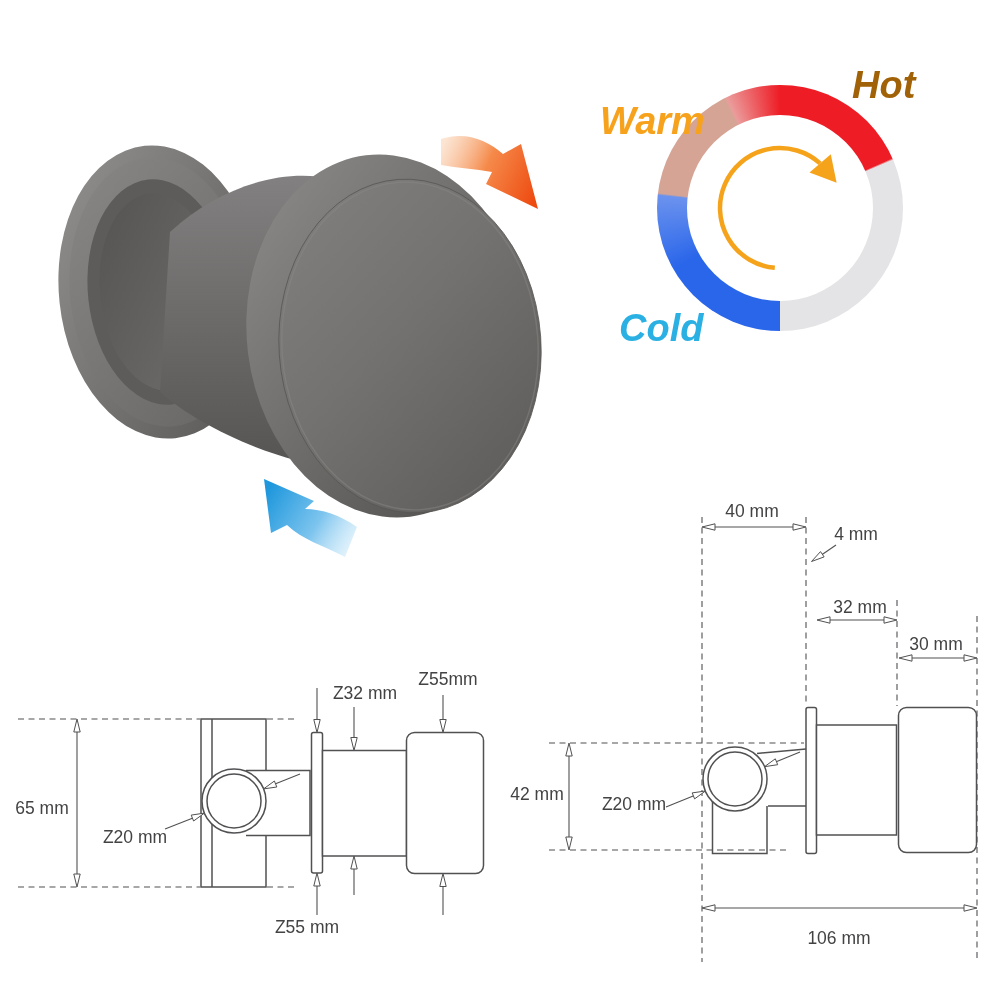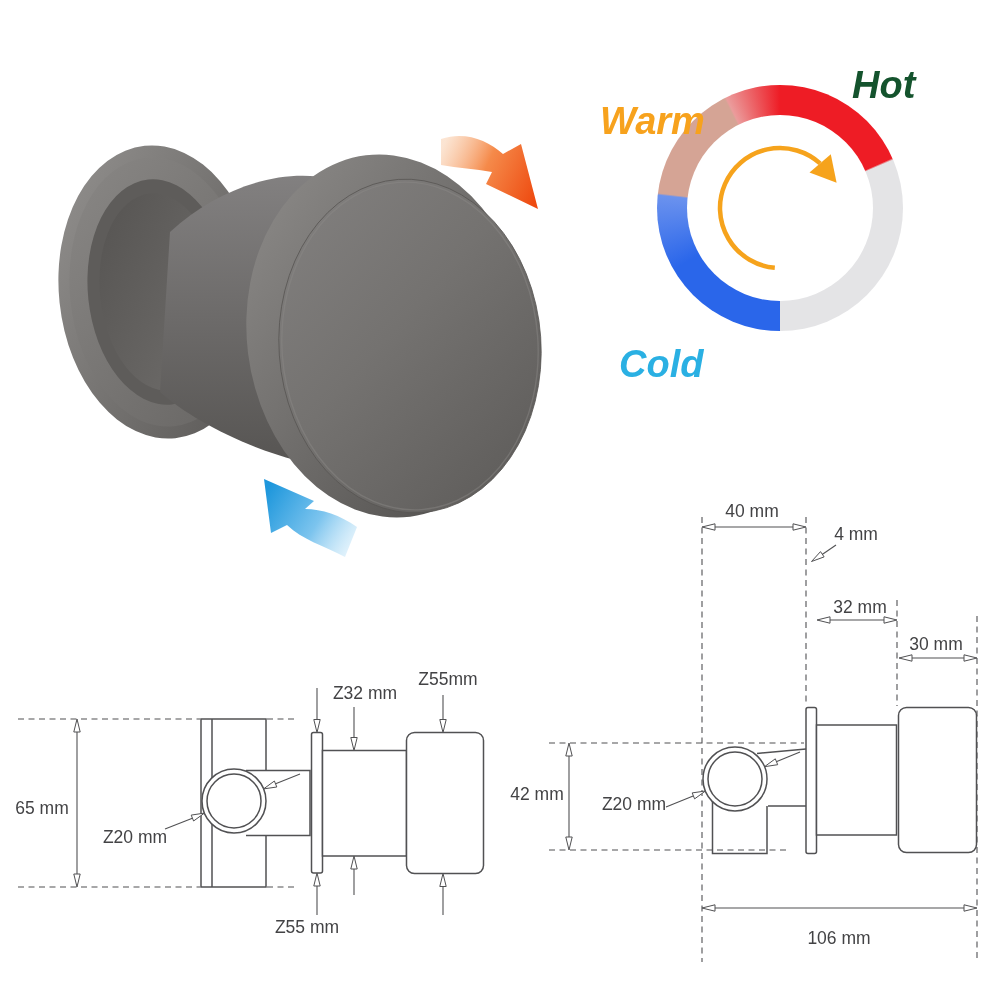--- a/index.html
+++ b/index.html
@@ -19,23 +19,23 @@
       #6b92ee 276deg,
       #d5a495 277deg, #d5a495 333deg,
       #eb9c9c 334deg, #ee1c25 360deg);
   }
   .dial-hole {
     position:absolute; left:30px; top:30px; width:186px; height:186px;
     border-radius:50%; background:#ffffff;
   }
   .dial-arrow-svg { position:absolute; left:657px; top:85px; width:246px; height:246px; }
   .temp-label { position:absolute; font-weight:bold; font-style:italic; font-size:38px; line-height:1; white-space:nowrap; }
-  .temp-hot  { left:852px; top:66px;  color:#14532d; }
+  .temp-hot  { left:852px; top:66px;  color:#a16207; }
   .temp-warm { left:600px; top:102px; color:#f7a21d; }
-  .temp-cold { left:619px; top:309px; color:#2ab0e3;margin-top:36px; }
+  .temp-cold { left:619px; top:309px; color:#2ab0e3; }
   
   .draw text { font-family:"Liberation Sans", sans-serif; font-size:17.5px; fill:#434345; font-style:normal; }
   .ln   { stroke:#515153; stroke-width:1.5; fill:none; }
   .thin { stroke:#515153; stroke-width:1.1; fill:none; }
   .dash { stroke:#515153; stroke-width:1.1; fill:none; stroke-dasharray:6 4.5; }
   .wfill{ fill:#ffffff; }
   .ah   { fill:#ffffff; stroke:#515153; stroke-width:1; }
 </style>
 </head>
 <body>

